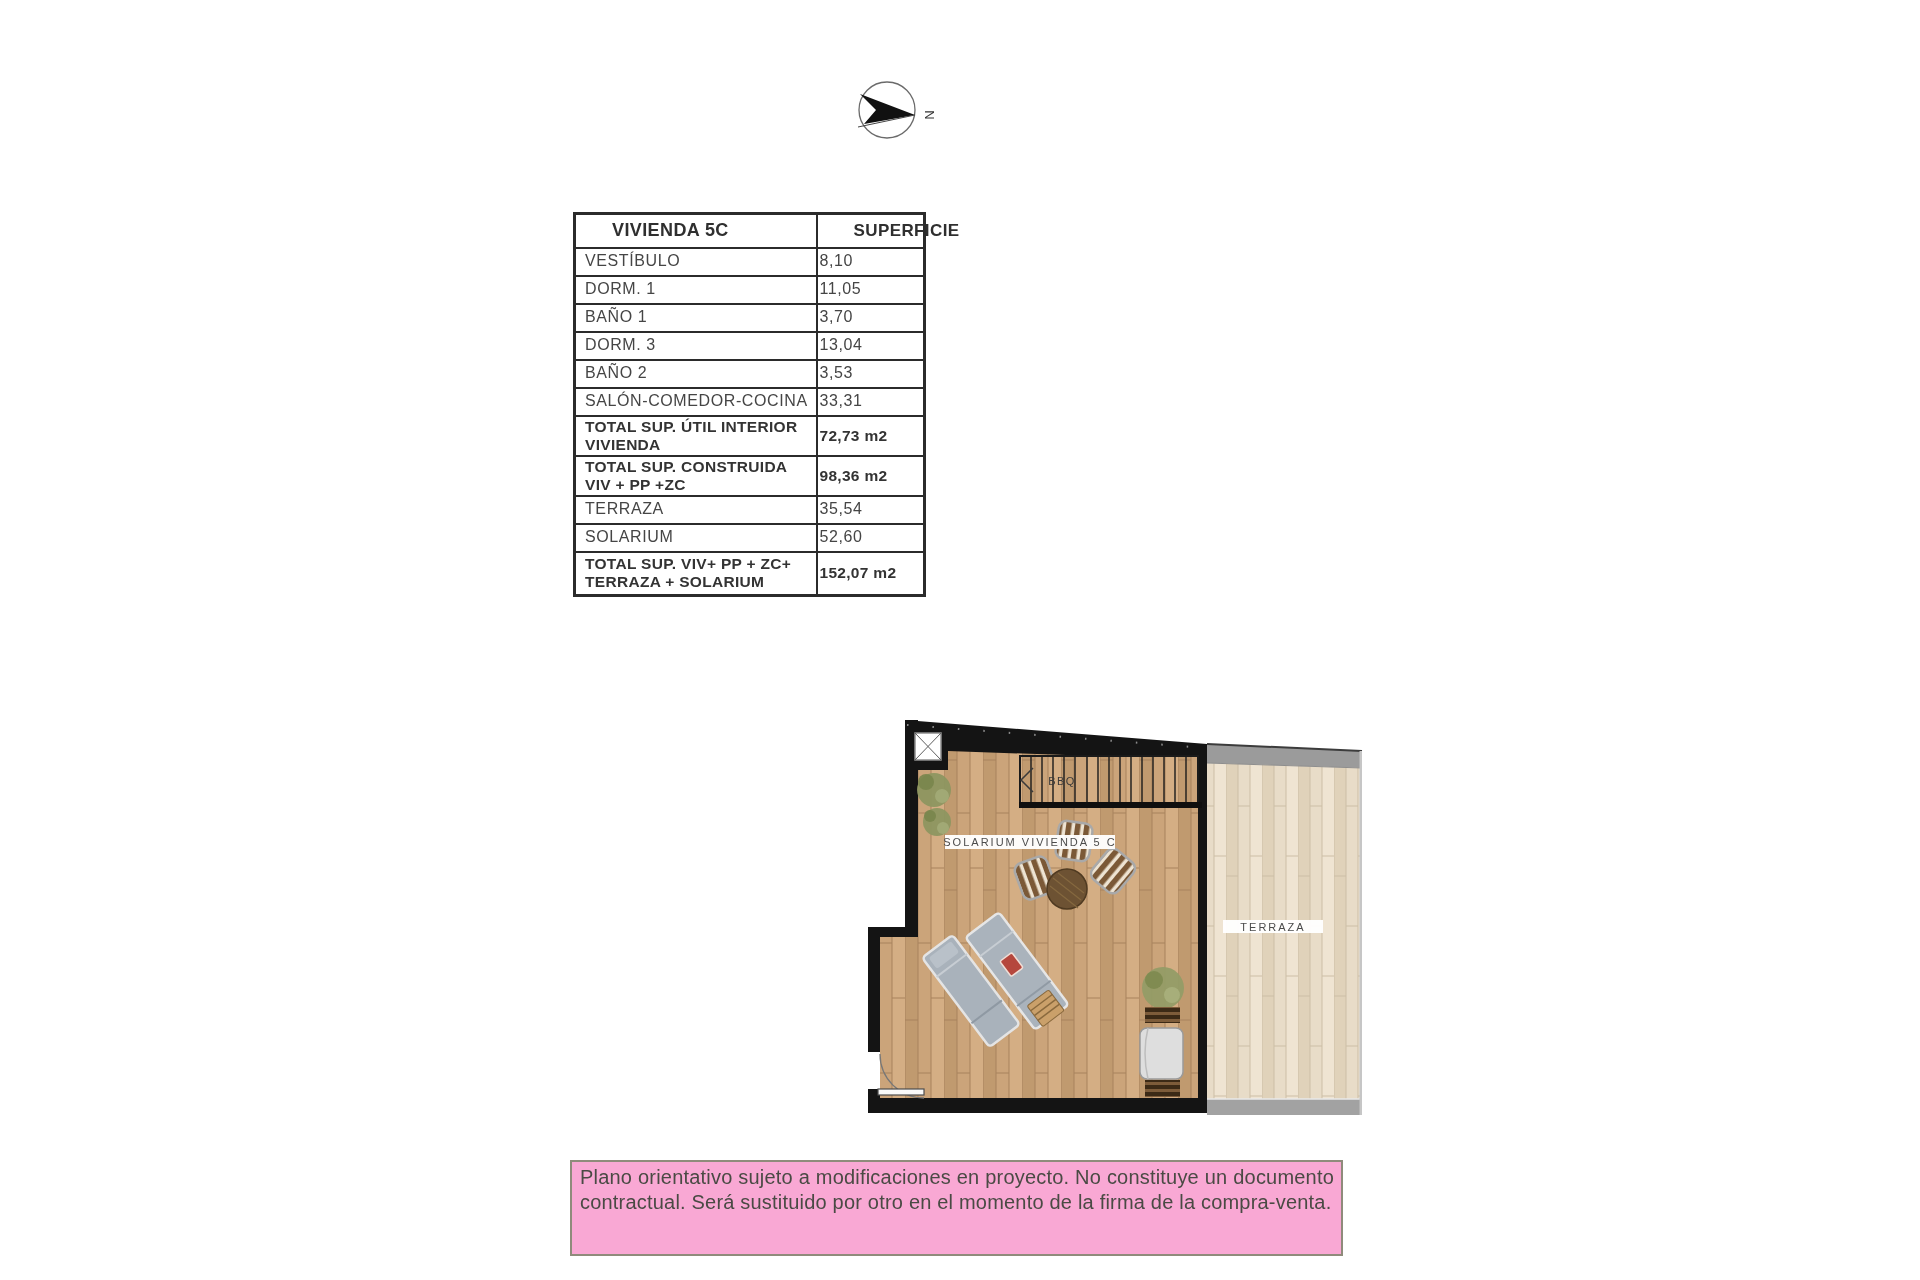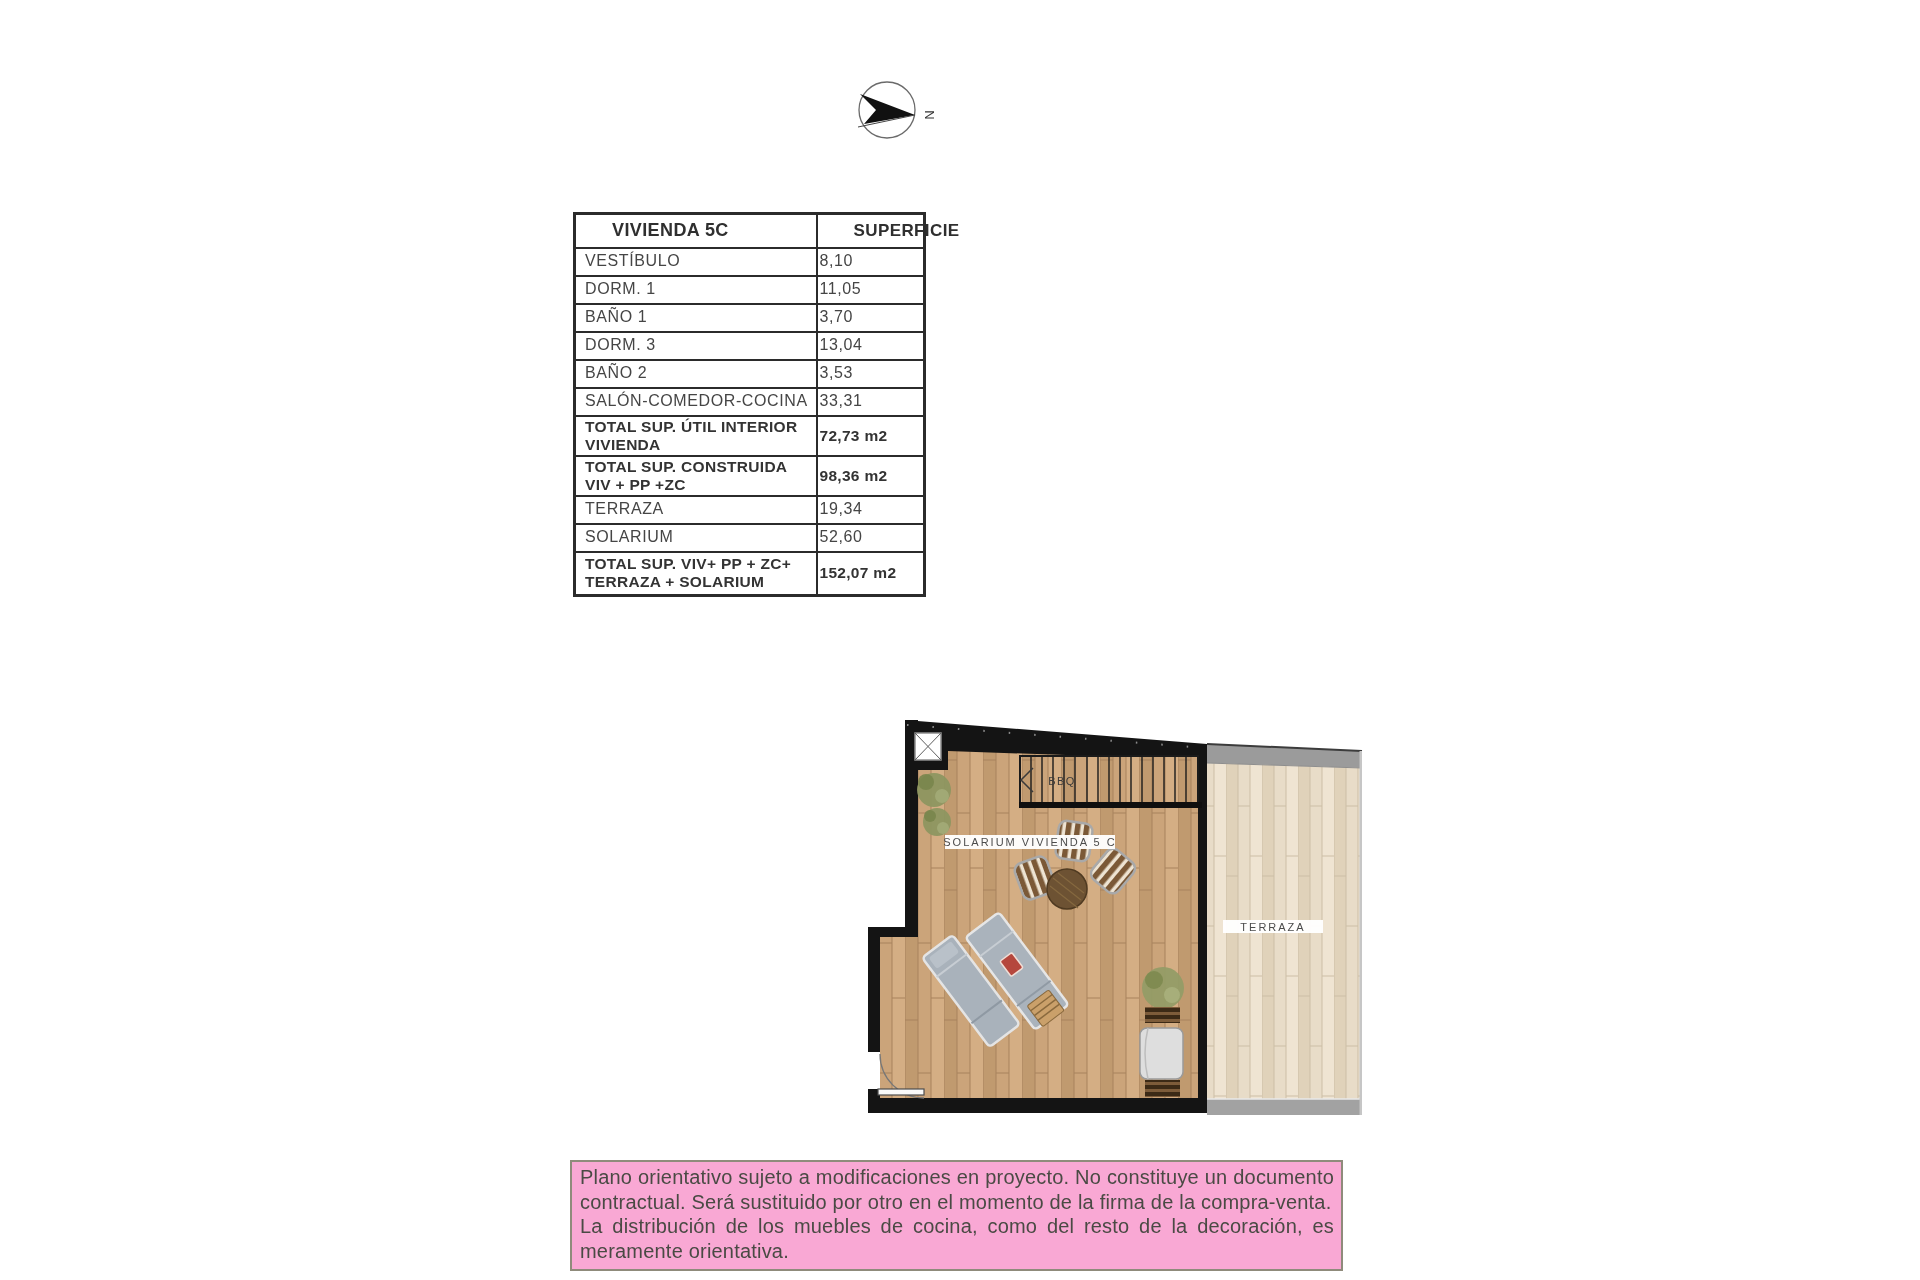--- a/index.html
+++ b/index.html
@@ -95,21 +95,21 @@
 VIVIENDA</td>
       <td class="val">72,73 m2</td>
     </tr>
     <tr class="tot">
       <td>TOTAL SUP. CONSTRUIDA
 VIV + PP +ZC</td>
       <td class="val">98,36 m2</td>
     </tr>
     <tr>
       <td>TERRAZA</td>
-      <td class="val">19,34</td>
+      <td class="val">35,54</td>
     </tr>
     <tr>
       <td>SOLARIUM</td>
       <td class="val">52,60</td>
     </tr>
     <tr class="tot last">
       <td>TOTAL SUP. VIV+ PP + ZC+
 TERRAZA + SOLARIUM</td>
       <td class="val">152,07 m2</td>
     </tr>
@@ -259,16 +259,15 @@
       <text x="164" y="128" font-size="11" letter-spacing="2" fill="#4c4c4c" text-anchor="middle">SOLARIUM VIVIENDA 5 C</text>
     </g>
     <g>
       <rect x="357" y="202" width="100" height="13" fill="#ffffff" opacity="0.96"></rect>
       <text x="407" y="212.5" font-size="11" letter-spacing="2" fill="#4c4c4c" text-anchor="middle">TERRAZA</text>
     </g>
   </svg>
 
   <div class="disclaimer">
     <p>Plano orientativo sujeto a modificaciones en proyecto. No constituye un documento contractual. Será sustituido por otro en el momento de la firma de la compra-venta.</p>
-    <p>La distribución de los muebles de cocina, como del resto de la decoración, es meramente orientativa.</p>
   </div>
 
 </div>
 
 </body></html>

